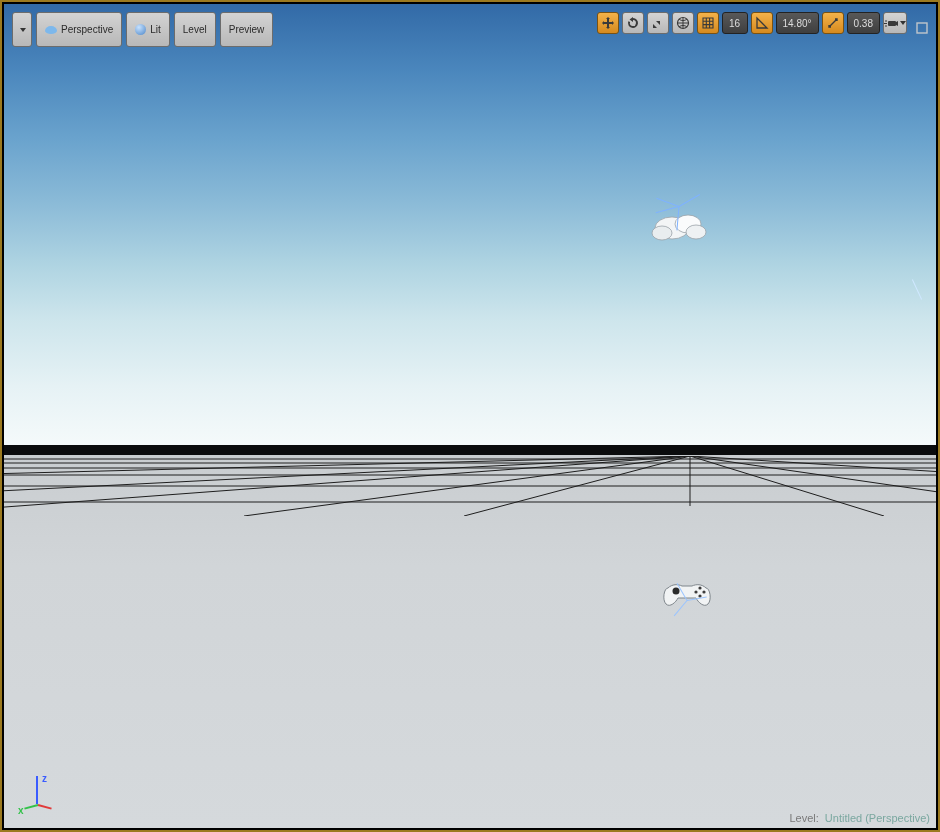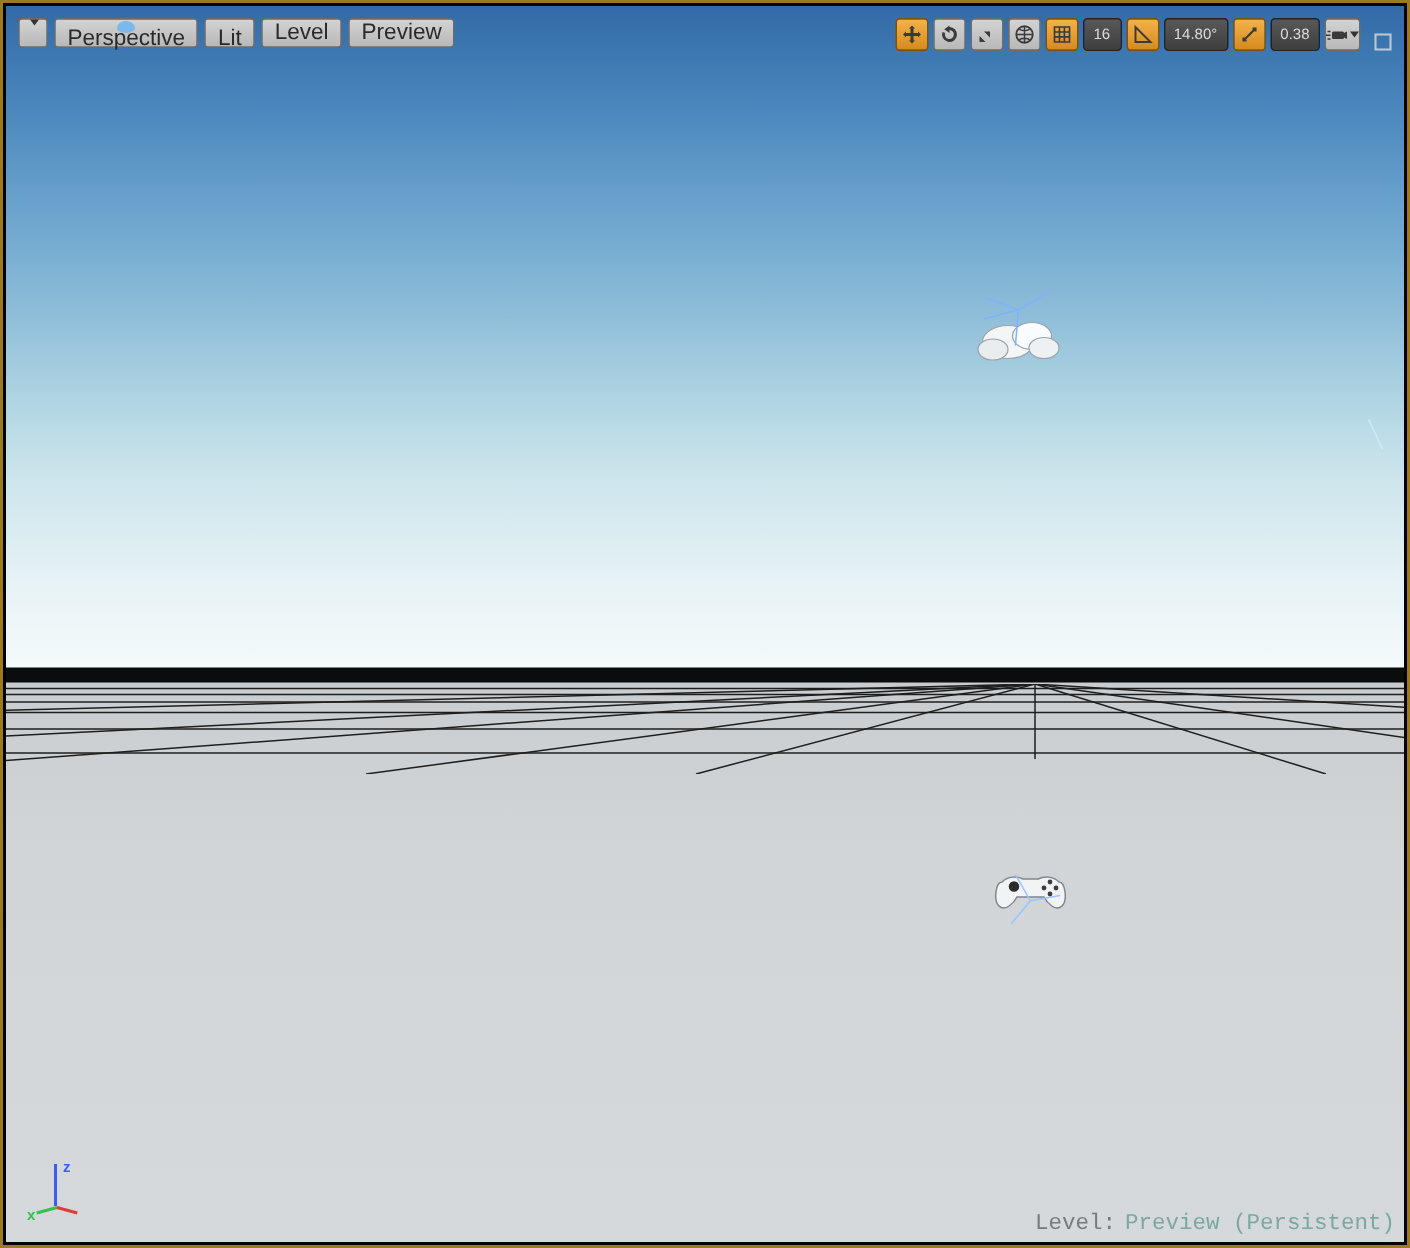--- a/index.html
+++ b/index.html
@@ -60,30 +60,29 @@
   .toolbar {
     position: absolute;
     top: 8px; left: 8px;
     display: flex;
     gap: 4px;
   }
   .btn {
     display: flex;
     align-items: center;
     gap: 4px;
-    height: 20px;
+    height: 35px;
     padding: 0 8px;
     background: linear-gradient(to bottom, #d3d3d3, #b8b8b8);
     border: 1px solid #6c6c6c;
     border-radius: 3px;
     color: #2a2a2a;
-    font-size: 15px;
+    font-size: 10px;
     cursor: default;
     user-select: none;
-    flex-direction: column;
   }
   .btn.small { padding: 0 5px; }
   .icon-eye {
     width: 12px; height: 10px; position: relative;
   }
   .icon-eye::before {
     content: "";
     position: absolute; left: 0; top: 1px;
     width: 12px; height: 8px;
     background: #7db8ec;
@@ -208,25 +207,24 @@
   .axis-x { position: absolute; left: 20px; bottom: 8px; width: 14px; height: 0; border-top: 2px solid #33c24a; transform-origin: left center; transform: rotate(165deg); }
   .axis-y { position: absolute; left: 20px; bottom: 8px; width: 14px; height: 0; border-top: 2px solid #e13a3a; transform-origin: left center; transform: rotate(15deg); }
   .axis-label-z { position: absolute; left: 24px; bottom: 30px; color: #3a5cff; }
   .axis-label-x { position: absolute; left: 0px;  bottom: -2px; color: #33c24a; } 
 
   
   .status {
     position: absolute;
     right: 6px; bottom: 4px;
     color: #7a7a7a;
-    font-size: 15px;
+    font-size: 11px;
     display: flex;
     gap: 6px;
     align-items: flex-start;
-    font-family: Liberation Mono, monospace;
   }
   .status .name { color: #7ba8a0; }
 </style>
 </head>
 <body>
 
 <div class="frame">
   <div class="viewport">
 
     <div class="sky"></div>
@@ -371,17 +369,17 @@
     <div class="axis-gizmo">
       <div class="axis-z"></div>
       <div class="axis-x"></div>
       <div class="axis-y"></div>
       <div class="axis-label-z">z</div>
       <div class="axis-label-x">x</div>
     </div>
 
     <div class="status">
       <span>Level:</span>
-      <span class="name">Preview (Persistent)</span>
+      <span class="name">Untitled (Perspective)</span>
     </div>
 
   </div>
 </div>
 
 </body></html>

